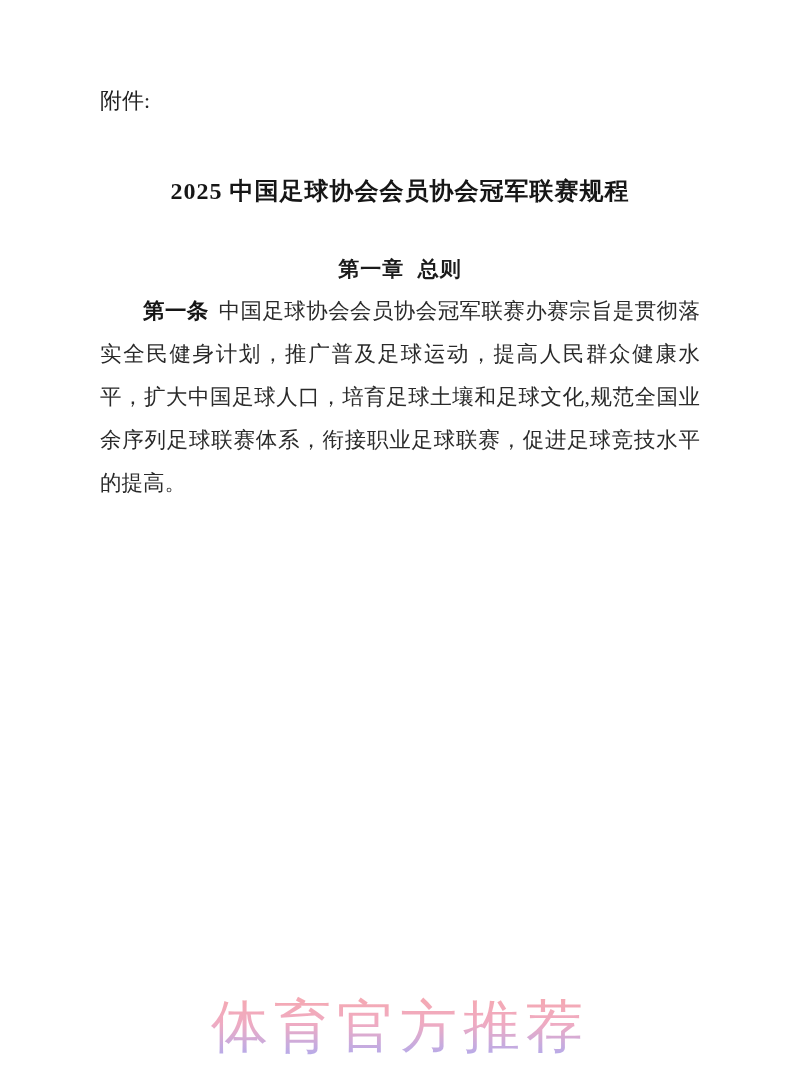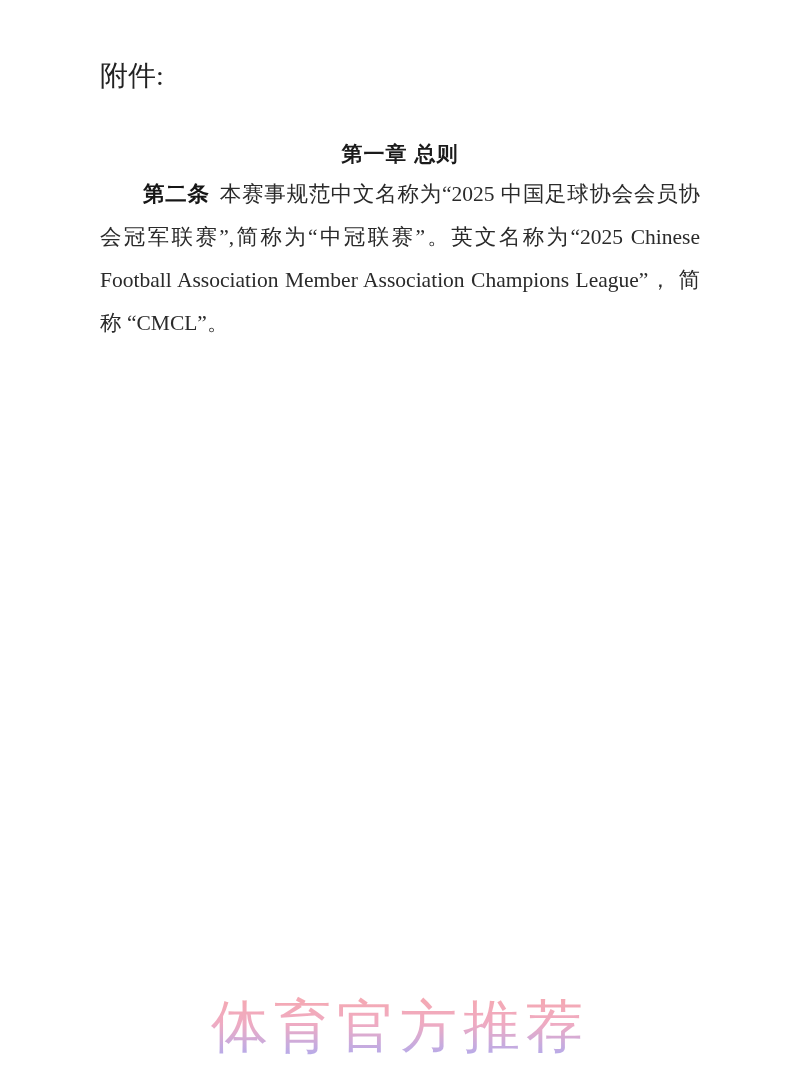--- a/index.html
+++ b/index.html
@@ -11,38 +11,38 @@
     position: relative;
     width: 800px;
     height: 1078px;
     background: #ffffff;
     overflow: hidden;
     font-family: "Liberation Serif", serif;
     color: #232323;
   }
   .attachment {
     margin: 0;
-    padding-top: 63px;
+    padding-top: 88px;
     margin-left: 100px;
-    font-size: 28px;
+    font-size: 22px;
     line-height: 26px;
   }
   .doc-title {
     margin: 62px 100px 0 100px;
     text-align: center;
     font-size: 24px;
     line-height: 30px;
     font-weight: bold;
     color: #161616;
     letter-spacing: 1px;
   }
   .chapter-heading {
     margin: 52px 0 0 0;
     text-align: center;
-    font-family: Liberation Sans, sans-serif;
+    font-family: Liberation Mono, monospace;
     font-size: 21px;
     line-height: 26px;
     font-weight: bold;
     color: #1b1b1b;
     letter-spacing: 1px;
   }
   .articles {
     margin-top: 6px;
   }
   .article {
@@ -78,29 +78,30 @@
     pointer-events: none;
   }
 </style>
 </head>
 <body>
 
 <div class="page">
 
   <p class="attachment">附件:</p>
 
+  <h1 class="doc-title">2025 中国足球协会会员协会冠军联赛规程</h1>
 
   <h2 class="chapter-heading">第一章 总则</h2>
 
   <div class="articles">
 
+    <p class="article">
+      <span class="article-label">第一条</span><span>中国足球协会会员协会冠军联赛办赛宗旨是贯彻落实全民健身计划，推广普及足球运动，提高人民群众健康水平，扩大中国足球人口，培育足球土壤和足球文化,规范全国业余序列足球联赛体系，衔接职业足球联赛，促进足球竞技水平的提高。</span>
+    </p>
 
-    <p class="article">
-      <span class="article-label">第二条</span><span>本赛事规范中文名称为“2025 中国足球协会会员协会冠军联赛”,简称为“中冠联赛”。英文名称为“2025 Chinese Football Association Member Association Champions League”， 简称 “CMCL”。</span>
-    </p>
 
 
   </div>
 
 
   <div class="watermark">体育官方推荐</div>
 
 </div>
 
 </body></html>

